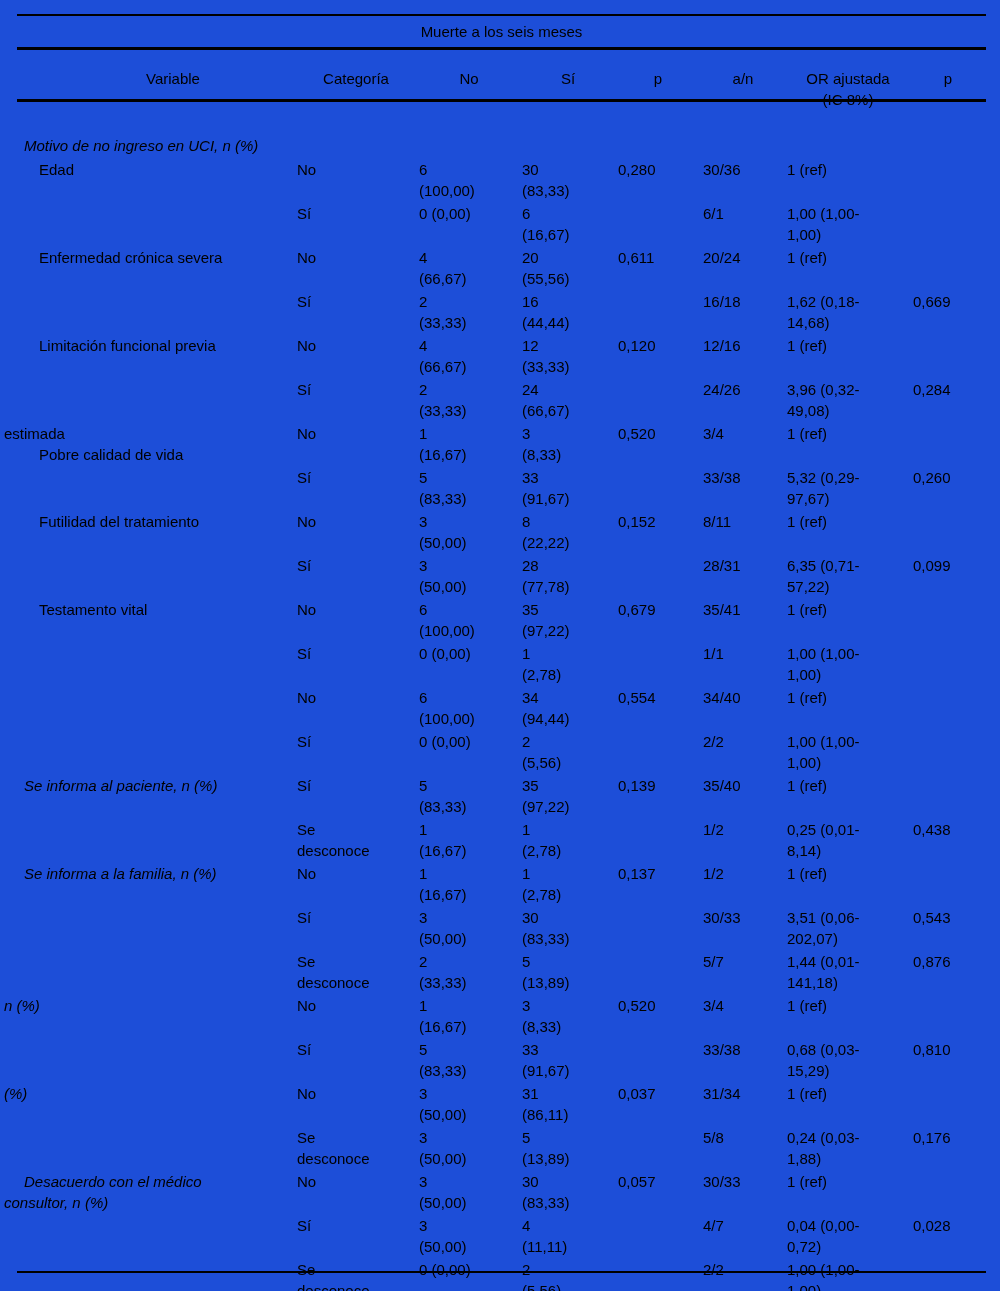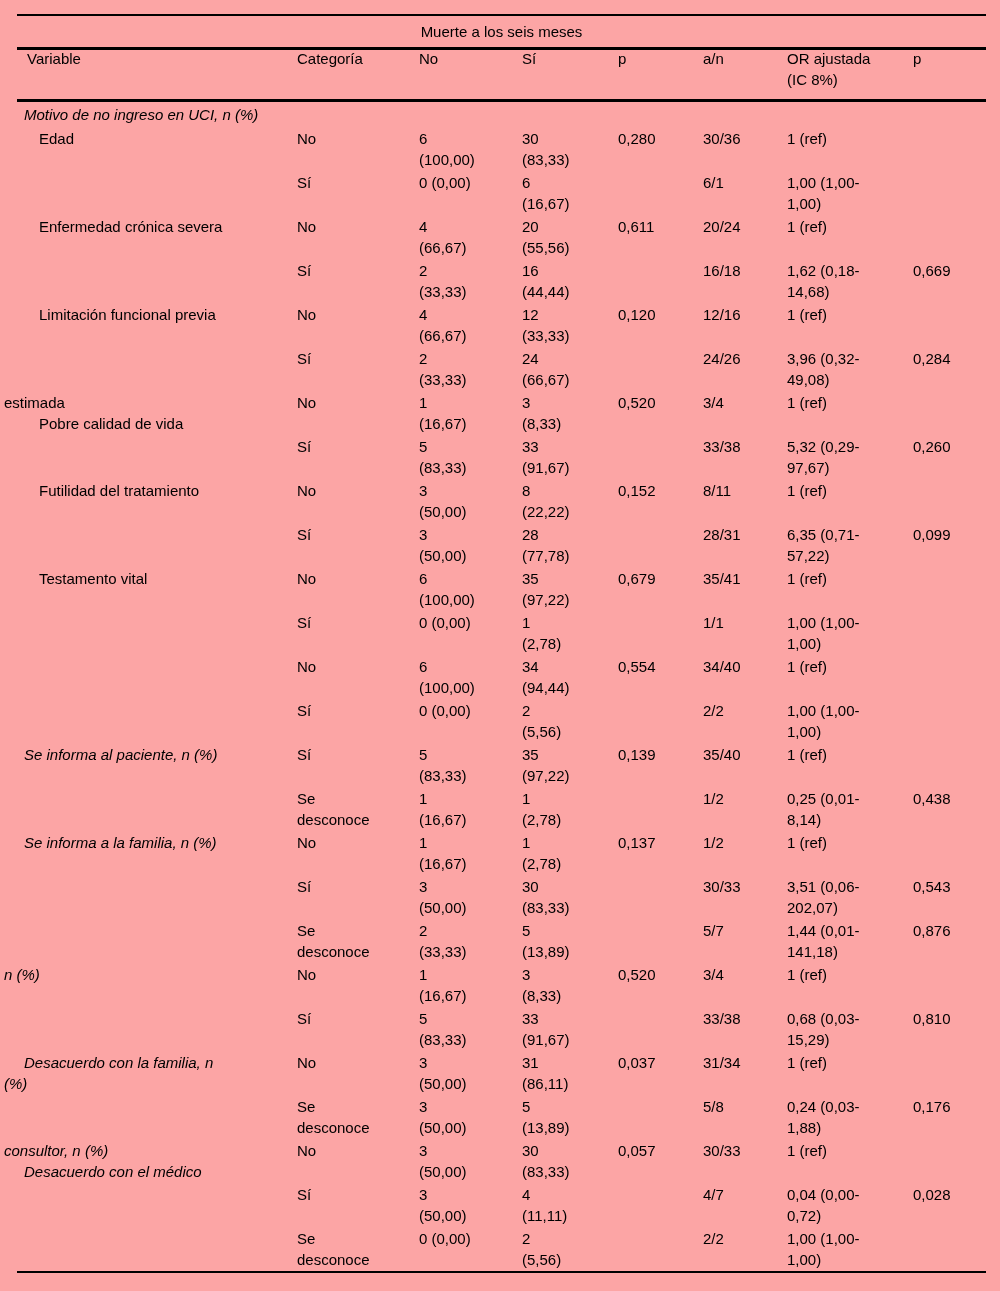--- a/index.html
+++ b/index.html
@@ -1,32 +1,32 @@
 <!DOCTYPE html>
 <html><head>
 <meta charset="utf-8">
 <style>
   html,body{margin:0;padding:0;background:#fff;}
   .page{
     position:relative;
     width:1000px;height:1291px;
-    background:#fca5a5;
+    background:#1d4ed8;
     font-family:"Liberation Sans", sans-serif;
     font-size:15px;line-height:21px;color:#000;
     overflow:hidden;
   }
   .rule{position:absolute;left:17px;width:969px;background:#000;}
   .rule-thin{height:2px;}
   .rule-thick{height:3px;}
   .span-header{position:absolute;top:21px;left:17px;width:969px;text-align:center;}
-  .hdr{position:absolute;top:48px;}
+  .hdr{position:absolute;top:68px;text-align:center;}
   .cell{position:absolute;top:0;}
   .trow{position:relative;width:1000px;}
   .trow-data{height:44px;text-decoration:underline;}
-  .trow-section{height:24px;}
+  .trow-section{height:24px;margin-top:31px;}
   .line{white-space:nowrap;height:21px;}
   .ind-sub{padding-left:35px;}
   .ind-italic{padding-left:20px;}
   .italic{font-style:italic;}
   .c-variable{left:4px;width:292px;}
   .c-category{left:297px;width:118px;}
   .c-no{left:419px;width:100px;}
   .c-si{left:522px;width:92px;}
   .c-p{left:618px;width:80px;}
   .c-an{left:703px;width:80px;}
@@ -550,21 +550,20 @@
         <div class="cell c-or">
           <div class="line">0,68 (0,03-</div>
           <div class="line">15,29)</div>
         </div>
         <div class="cell c-p2">
           <div class="line">0,810</div>
         </div>
       </div>
       <div class="trow trow-data">
         <div class="cell c-variable">
-          <div class="line italic ind-italic">Desacuerdo con la familia, n</div>
           <div class="line italic">(%)</div>
         </div>
         <div class="cell c-category">
           <div class="line">No</div>
         </div>
         <div class="cell c-no">
           <div class="line">3</div>
           <div class="line">(50,00)</div>
         </div>
         <div class="cell c-si">
@@ -600,22 +599,22 @@
         <div class="cell c-or">
           <div class="line">0,24 (0,03-</div>
           <div class="line">1,88)</div>
         </div>
         <div class="cell c-p2">
           <div class="line">0,176</div>
         </div>
       </div>
       <div class="trow trow-data">
         <div class="cell c-variable">
+          <div class="line italic ind-italic">Desacuerdo con el médico</div>
           <div class="line italic">consultor, n (%)</div>
-          <div class="line italic ind-italic">Desacuerdo con el médico</div>
         </div>
         <div class="cell c-category">
           <div class="line">No</div>
         </div>
         <div class="cell c-no">
           <div class="line">3</div>
           <div class="line">(50,00)</div>
         </div>
         <div class="cell c-si">
           <div class="line">30</div>

